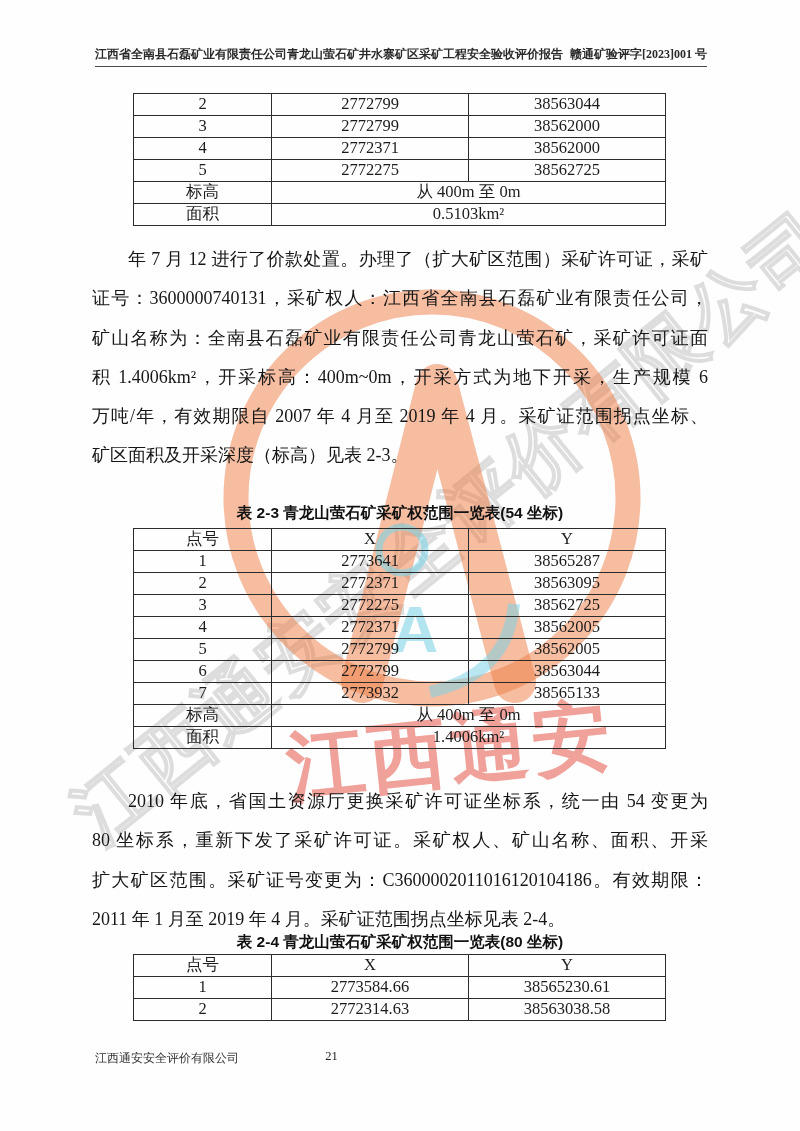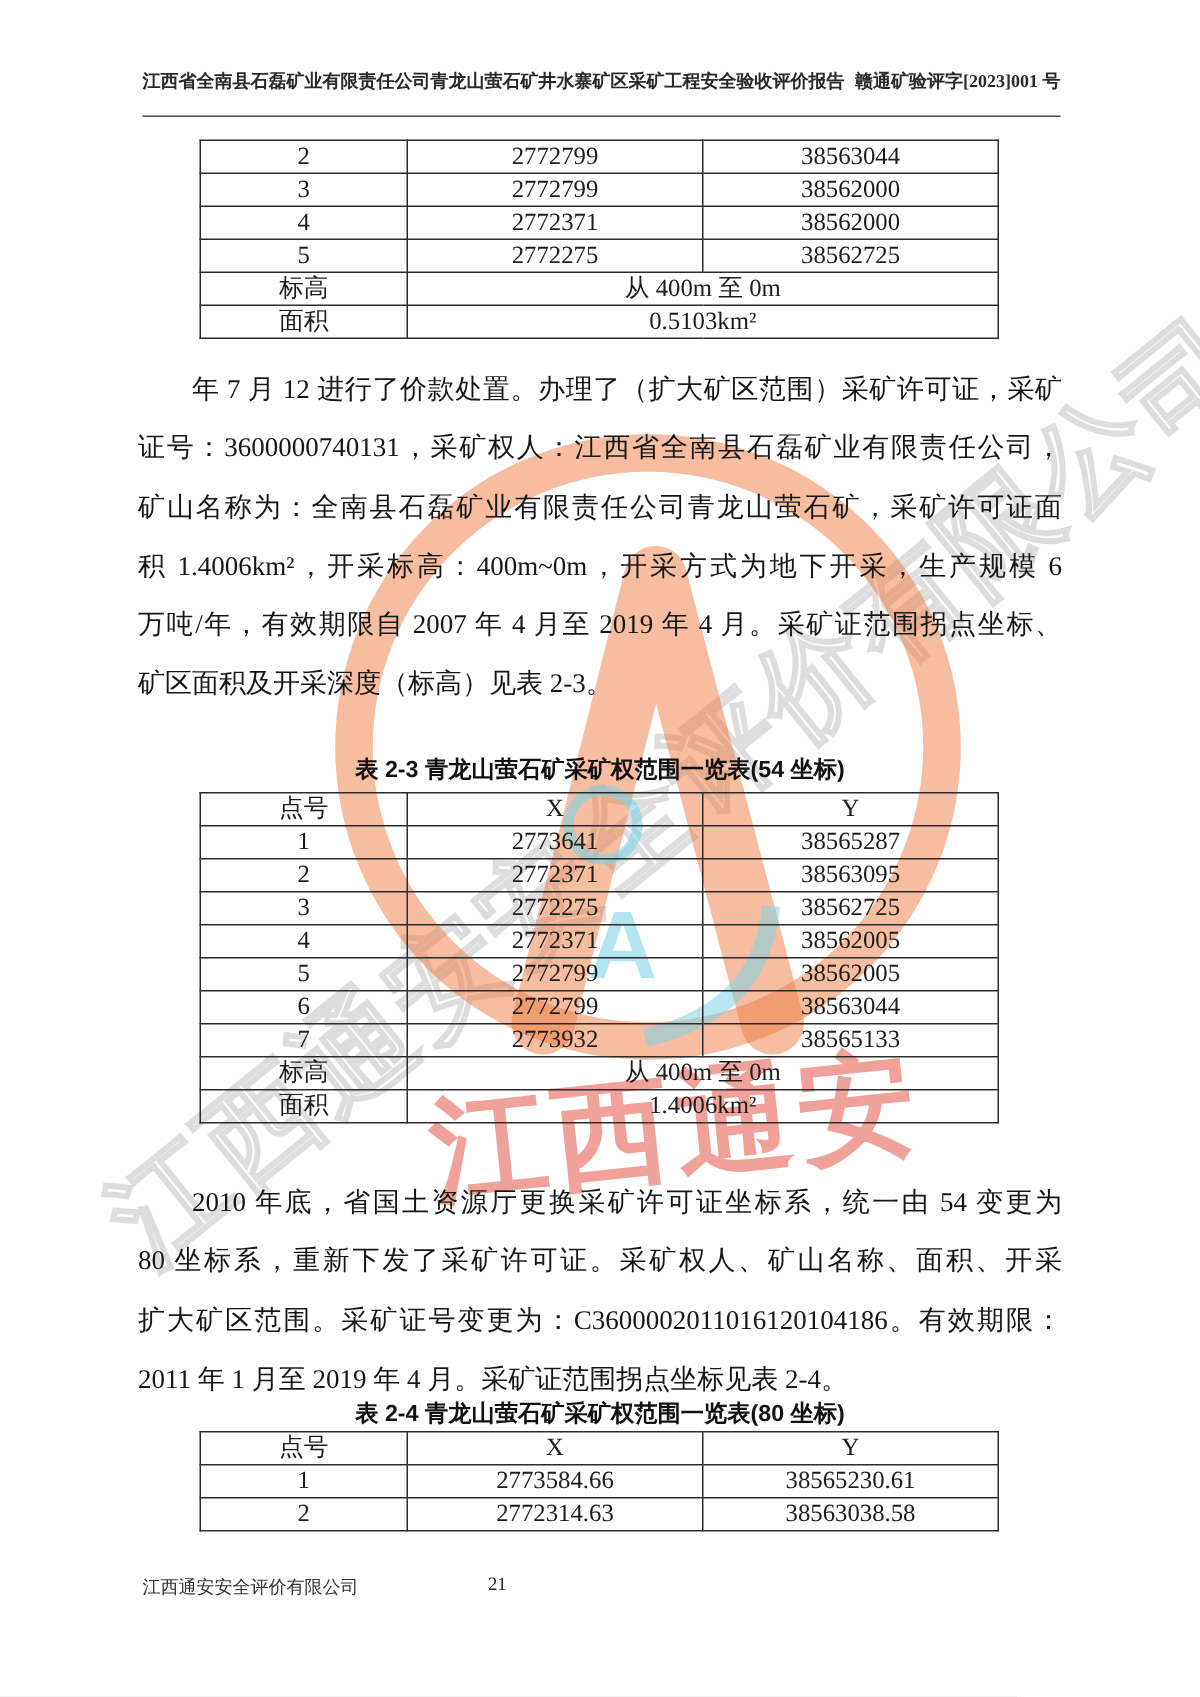--- a/index.html
+++ b/index.html
@@ -3,21 +3,21 @@
 <meta charset="utf-8">
 <style>
   html,body{margin:0;padding:0;background:#e8e8e8;}
   .page{
     position:relative;width:800px;height:1131px;margin:0 auto;background:#fefefe;
     overflow:hidden;font-family:"Liberation Serif","DejaVu Serif",serif;color:#1c1c1c;
   }
   .content{position:relative;z-index:1;}
   
   .doc-header{
-    position:absolute;top:46px;left:95px;width:612px;padding-bottom:14px;
+    position:absolute;top:46px;left:95px;width:612px;padding-bottom:3px;
     border-bottom:1.5px solid #4a4a4a;display:flex;justify-content:space-between;
     font-size:12px;font-weight:bold;color:#2a2a2a;white-space:nowrap;
   }
   
   table.doc-table{border-collapse:collapse;table-layout:fixed;width:532px;border:1.5px solid #2b2b2b;}
   table.doc-table td,table.doc-table th{
     border:1px solid #2b2b2b;height:21px;padding:0;text-align:center;
     font-size:16.5px;font-weight:normal;line-height:1.15;vertical-align:middle;
   }
   .t-top{position:absolute;top:93px;left:133px;}

